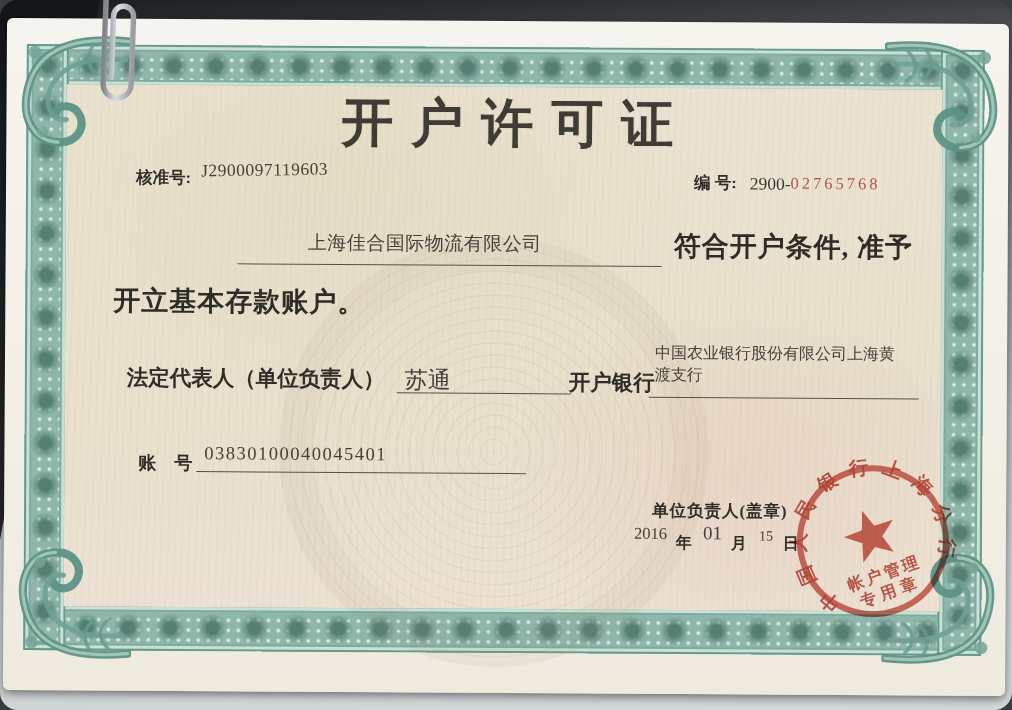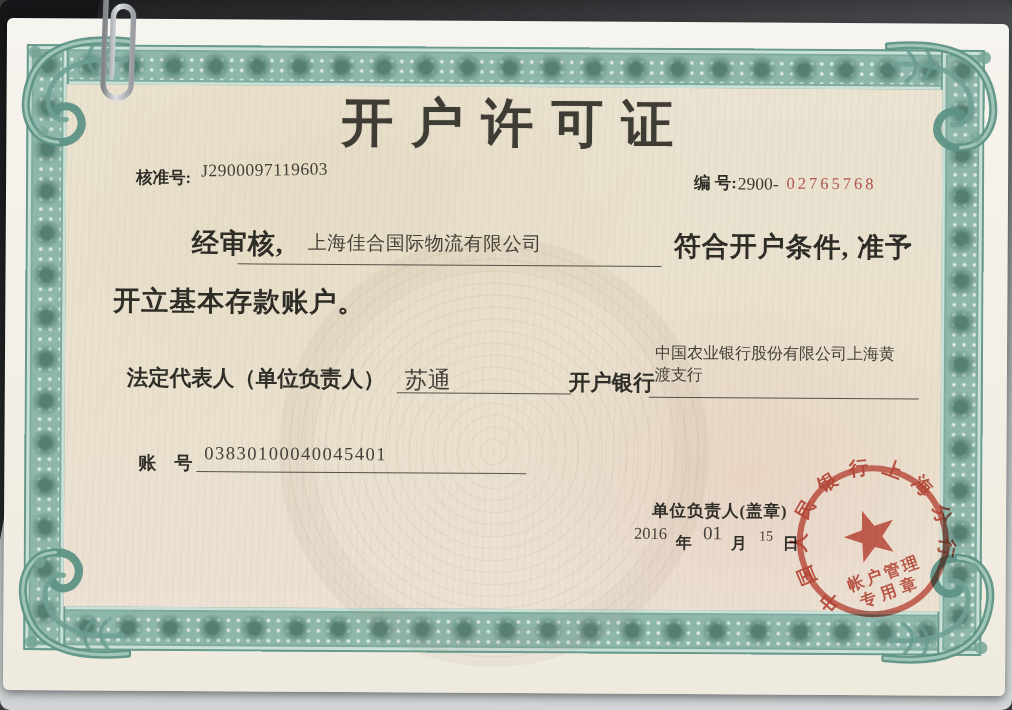--- a/index.html
+++ b/index.html
@@ -1,17 +1,17 @@
 <!DOCTYPE html>
 <html><head>
 <meta charset="utf-8">
 <style>
   html,body{margin:0;padding:0;background:#3a3b3d;}
   .photo{
-    position:relative;width:1012px;height:710px;overflow:hidden;border-radius:10px;
+    position:relative;width:1012px;height:710px;overflow:hidden;border-radius:18px;
     background:linear-gradient(176deg,#1b1c1e 0%,#2c2d2f 5%,#54565a 14%,#8f9194 40%,#b8bbbe 62%,#ccd0d2 80%,#d5d8da 100%);
     font-family:"Liberation Serif","DejaVu Serif",serif;
   }
   .photo::before{
     content:"";position:absolute;left:0;top:0;width:120px;height:540px;
     background:#141517;clip-path:polygon(0 0,100px 0,0 100%);opacity:.9;
   }
   .paper{
     position:absolute;left:5px;top:21px;width:1002px;height:672px;border-radius:6px;
     background:linear-gradient(180deg,#f6f4ee 0%,#f2efe6 55%,#eeeade 100%);
@@ -114,25 +114,24 @@
     <div class="content">
       <div class="abs cert-title">开户许可证</div>
 
       <div class="abs row-flex" style="left:130px;top:148px;">
         <span class="lbl" style="font-size:16.5px;">核准号:</span>
         <span class="hand" style="font-size:17.5px;letter-spacing:.5px;margin-left:10px;transform:translateY(-9px) rotate(-1.2deg);">J2900097119603</span>
       </div>
 
       <div class="abs row-flex" style="left:688px;top:150px;">
         <span class="lbl" style="font-size:16.5px;font-weight:600;">编 号:</span>
-        <span style="font-size:17.5px;margin-left:1px;color:#3a3831;">2900-</span>
-        <span class="red" style="font-size:16.5px;letter-spacing:3px;margin-left:8px;transform:translateY(-1px);text-align:right;">02765768</span>
+        <span style="font-size:17.5px;margin-left:13px;color:#3a3831;">2900-</span>
+        <span class="red" style="font-size:16.5px;letter-spacing:3px;transform:translateY(-1px);text-align:right;">02765768</span>
       </div>
 
-      <span class="abs big" style="left:186px;top:206px;">经审核,</span>
       <span class="abs hand" style="left:302px;top:210px;font-size:19px;letter-spacing:.5px;">上海佳合国际物流有限公司</span>
       <div class="abs u-line" style="left:232px;top:244px;width:424px;"></div>
       <span class="abs big" style="left:668px;top:206px;">符合开户条件, 准予</span>
 
       <span class="abs big" style="left:108px;top:264px;">开立基本存款账户。</span>
 
       <span class="abs lbl" style="left:122px;top:344px;font-size:21.5px;">法定代表人（单位负责人）</span>
       <span class="abs hand" style="left:400px;top:344px;font-size:23px;">苏通</span>
       <div class="abs u-line" style="left:392px;top:372px;width:174px;"></div>
 

